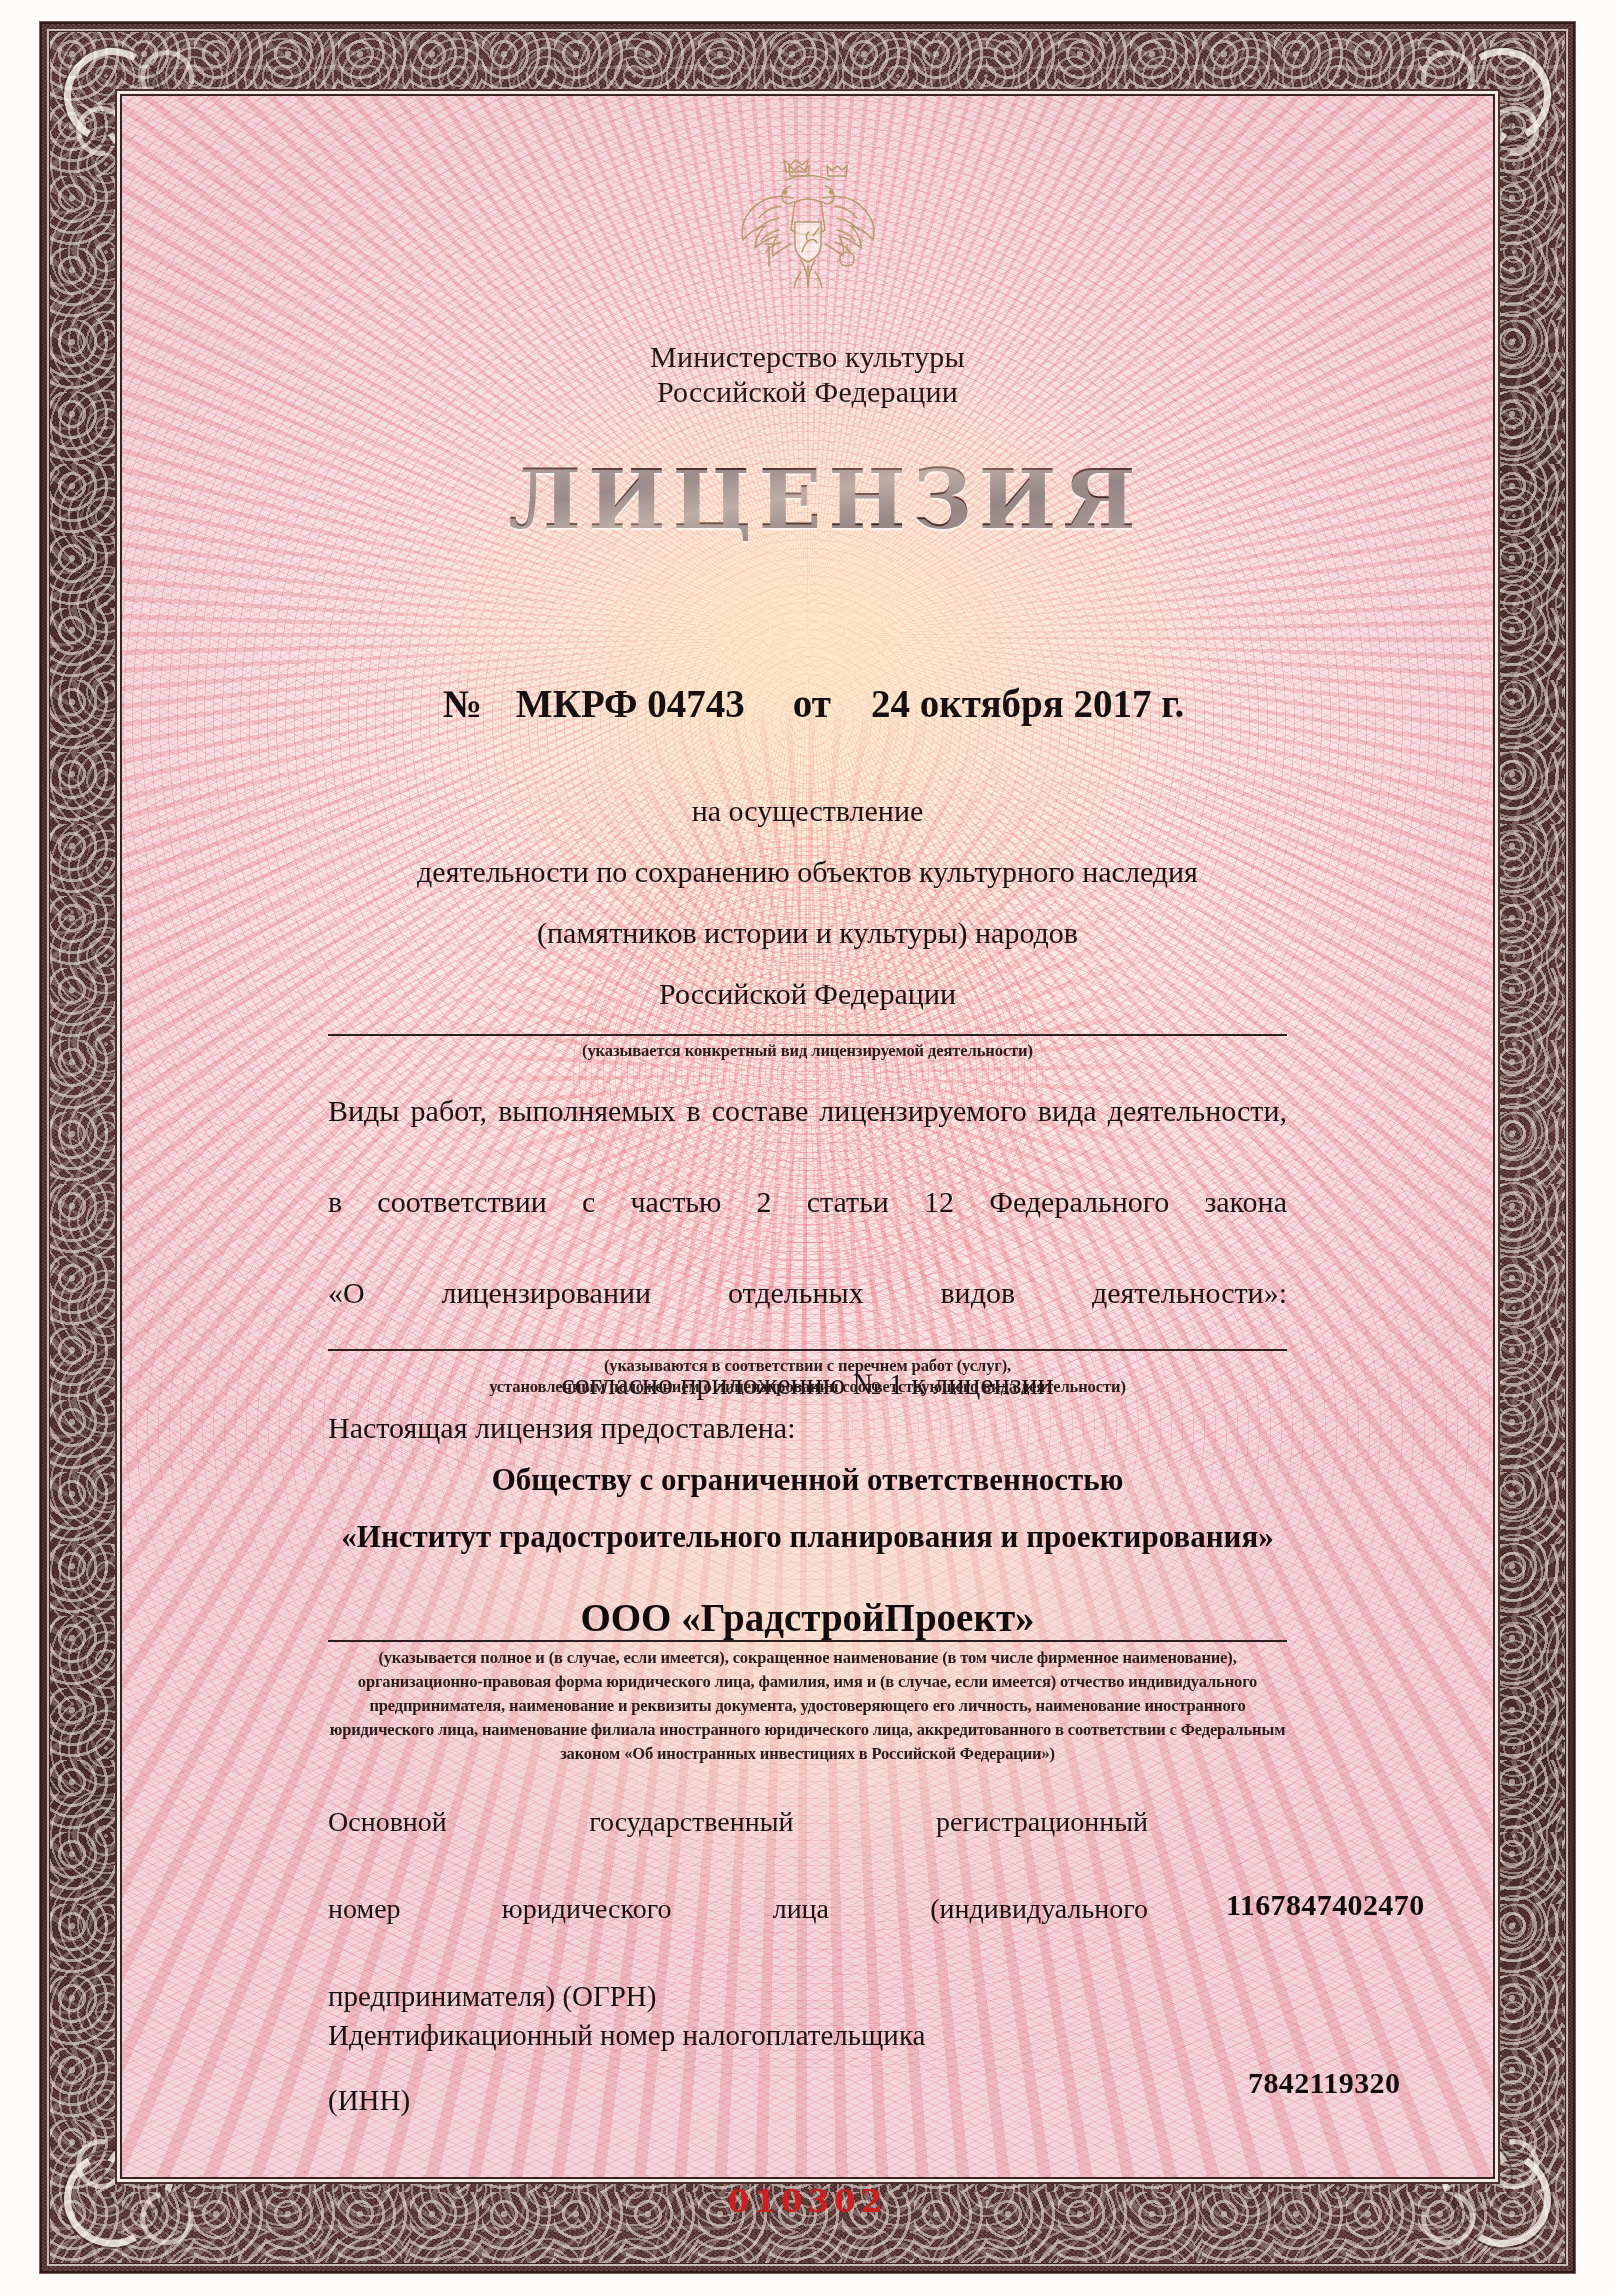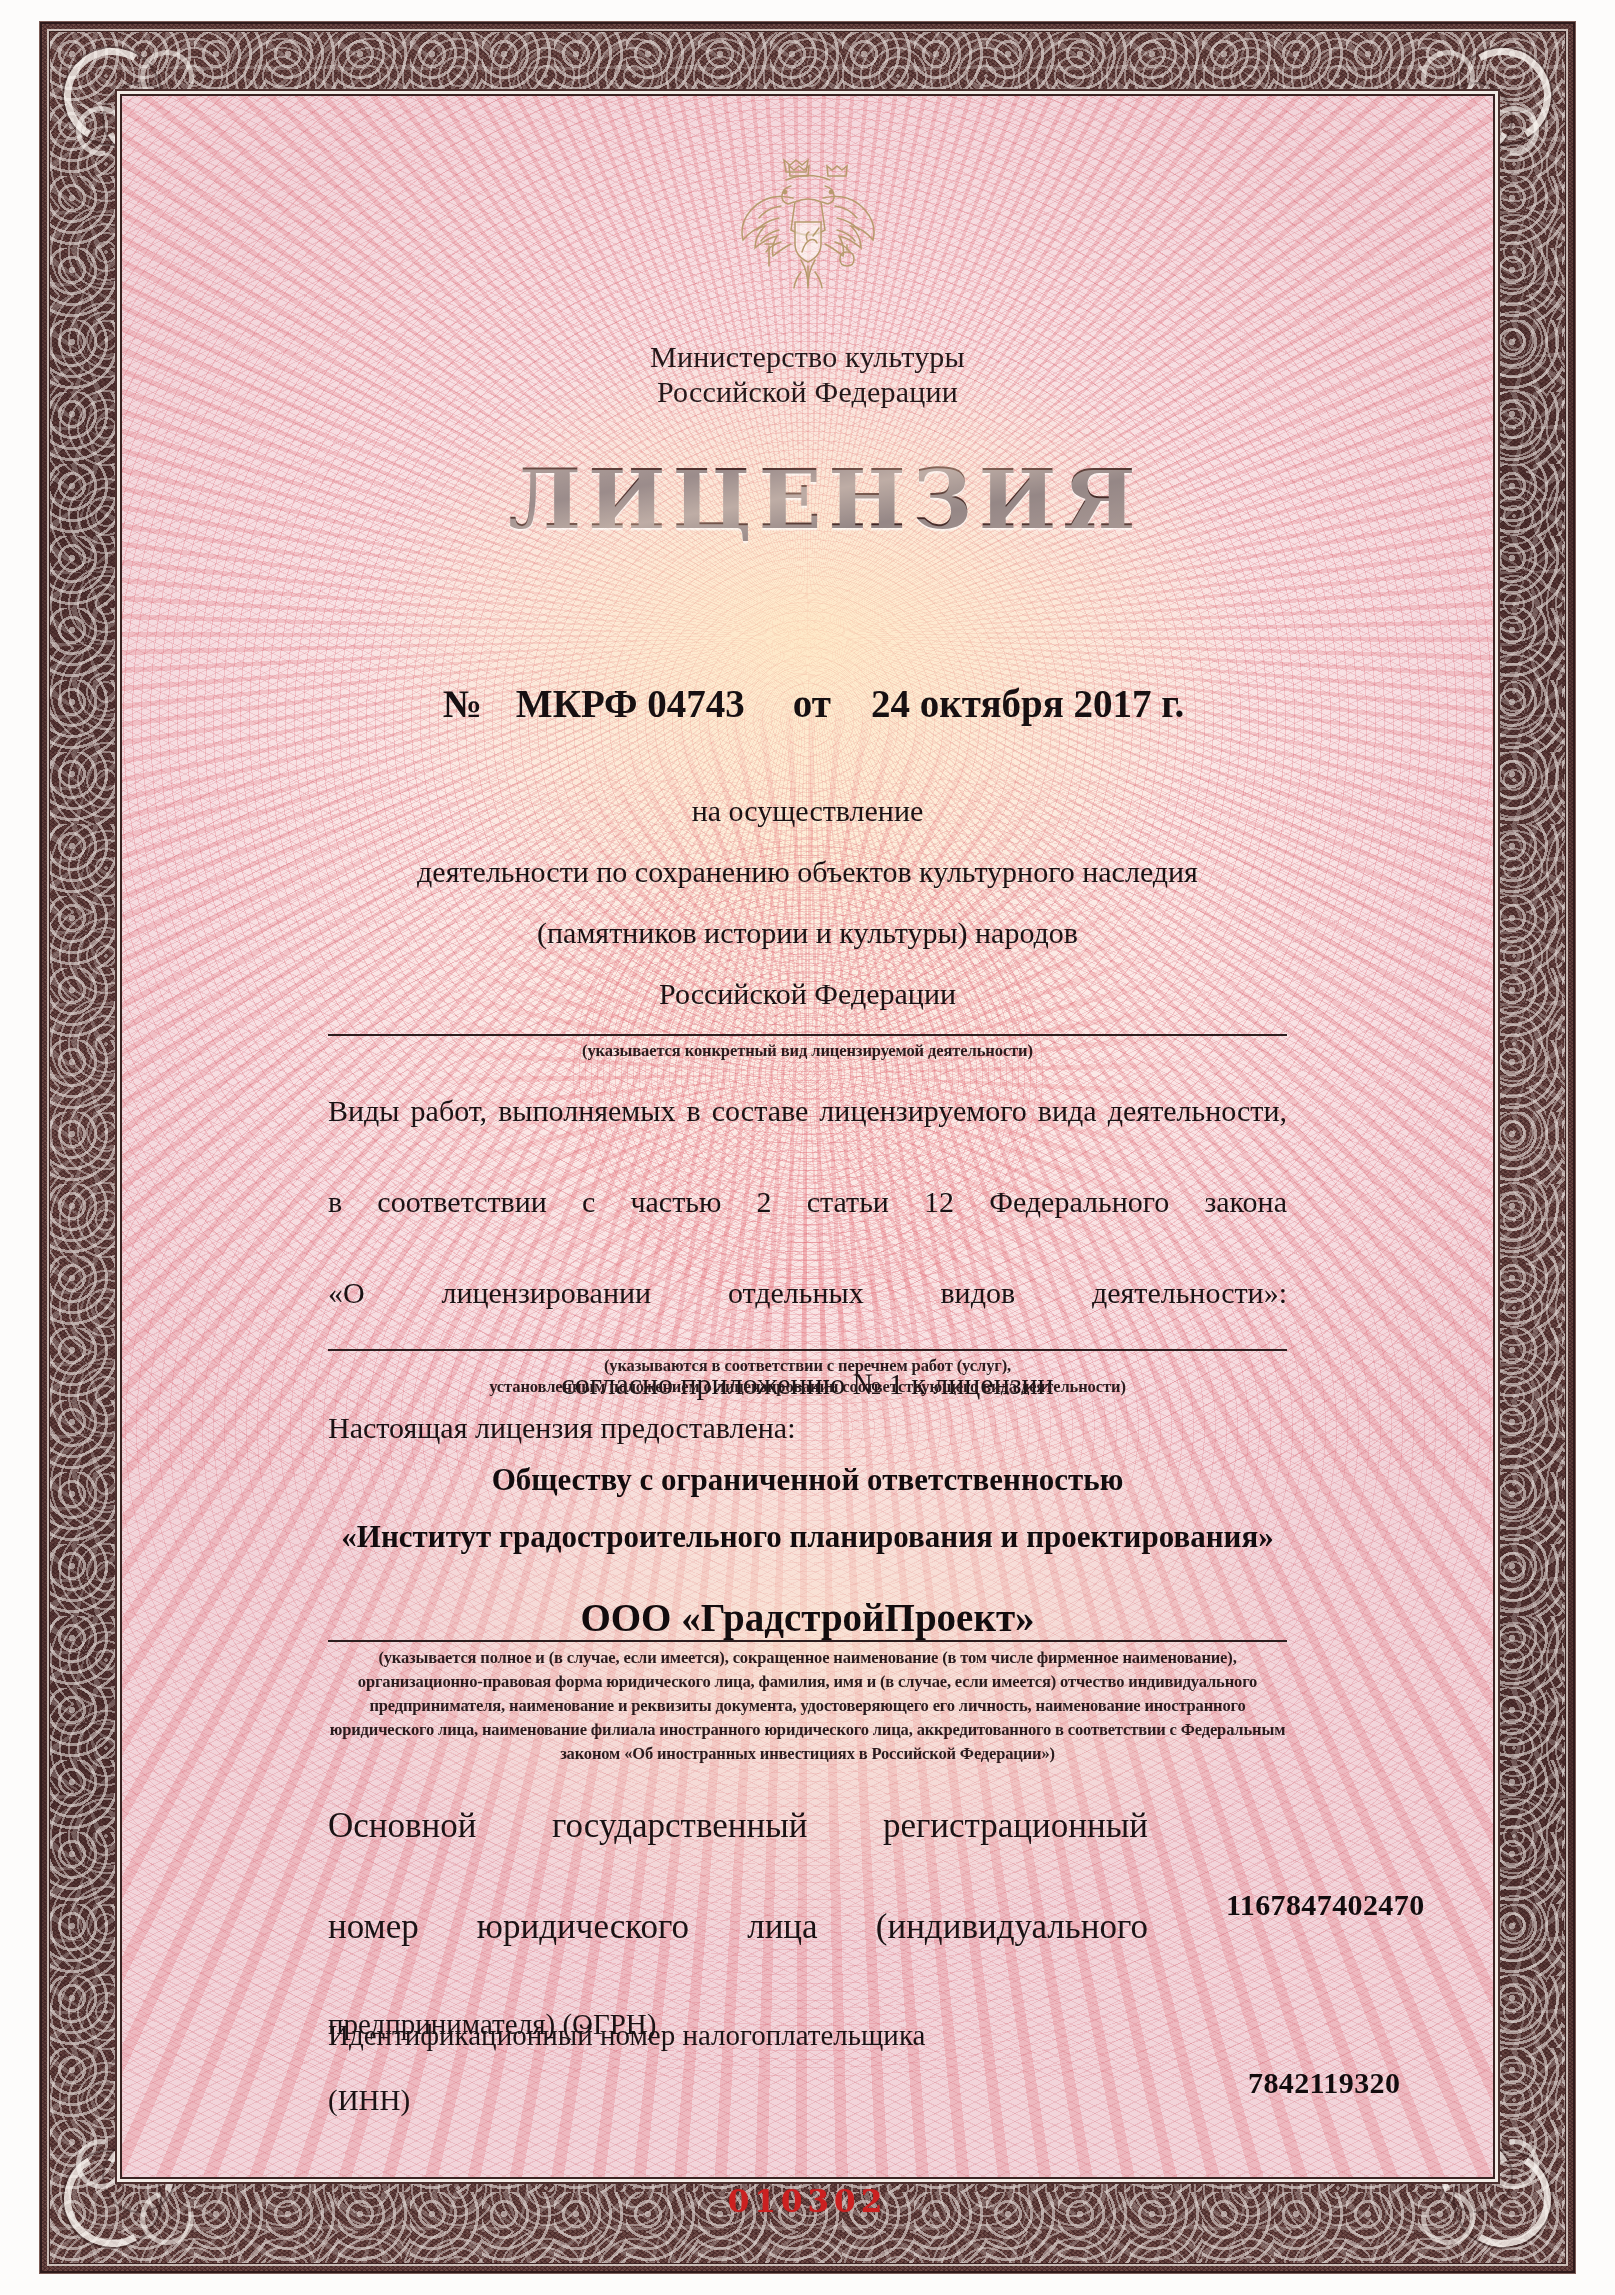--- a/index.html
+++ b/index.html
@@ -139,21 +139,21 @@
   .orgblock .o1{font-size:31px;font-weight:bold;line-height:1.0;}
   .orgblock .o2{font-size:31px;font-weight:bold;line-height:1.0;margin-top:26px;white-space:nowrap;}
   .orgblock .o3{font-size:39px;font-weight:bold;line-height:1.0;margin-top:46px;}
 
   .finecap{position:absolute;left:206px;right:206px;top:1550px;text-align:center;
     font-size:16.5px;line-height:1.45;color:#2a1b1d;font-weight:bold;letter-spacing:-.15px;}
 
   .regblock{position:absolute;left:206px;right:206px;top:1712px;color:#1a1214;}
   .reg-row{position:relative;}
   .reg-label{width:820px;}
-  .reg-label .jl{font-size:35px;line-height:1.0;margin-bottom:31px;text-align:justify;}
+  .reg-label .jl{font-size:28px;line-height:1.0;margin-bottom:31px;text-align:justify;}
   .reg-label .jl::after{content:"";display:inline-block;width:100%;}
   .reg-label .lst{font-size:29px;line-height:1.0;margin-bottom:0;}
   .reg-value{position:absolute;font-size:30px;font-weight:bold;color:#120c0e;letter-spacing:.4px;}
   .ogrn-value{left:898px;top:80px;}
   .inn-value{left:920px;top:47px;}
 
   .innblock{position:absolute;left:206px;right:206px;top:1892px;color:#1a1214;}
   .innblock .l{font-size:29px;line-height:1.16;margin-top:31px;}
 
   .serial{position:absolute;left:0;right:0;top:2183px;text-align:center;

